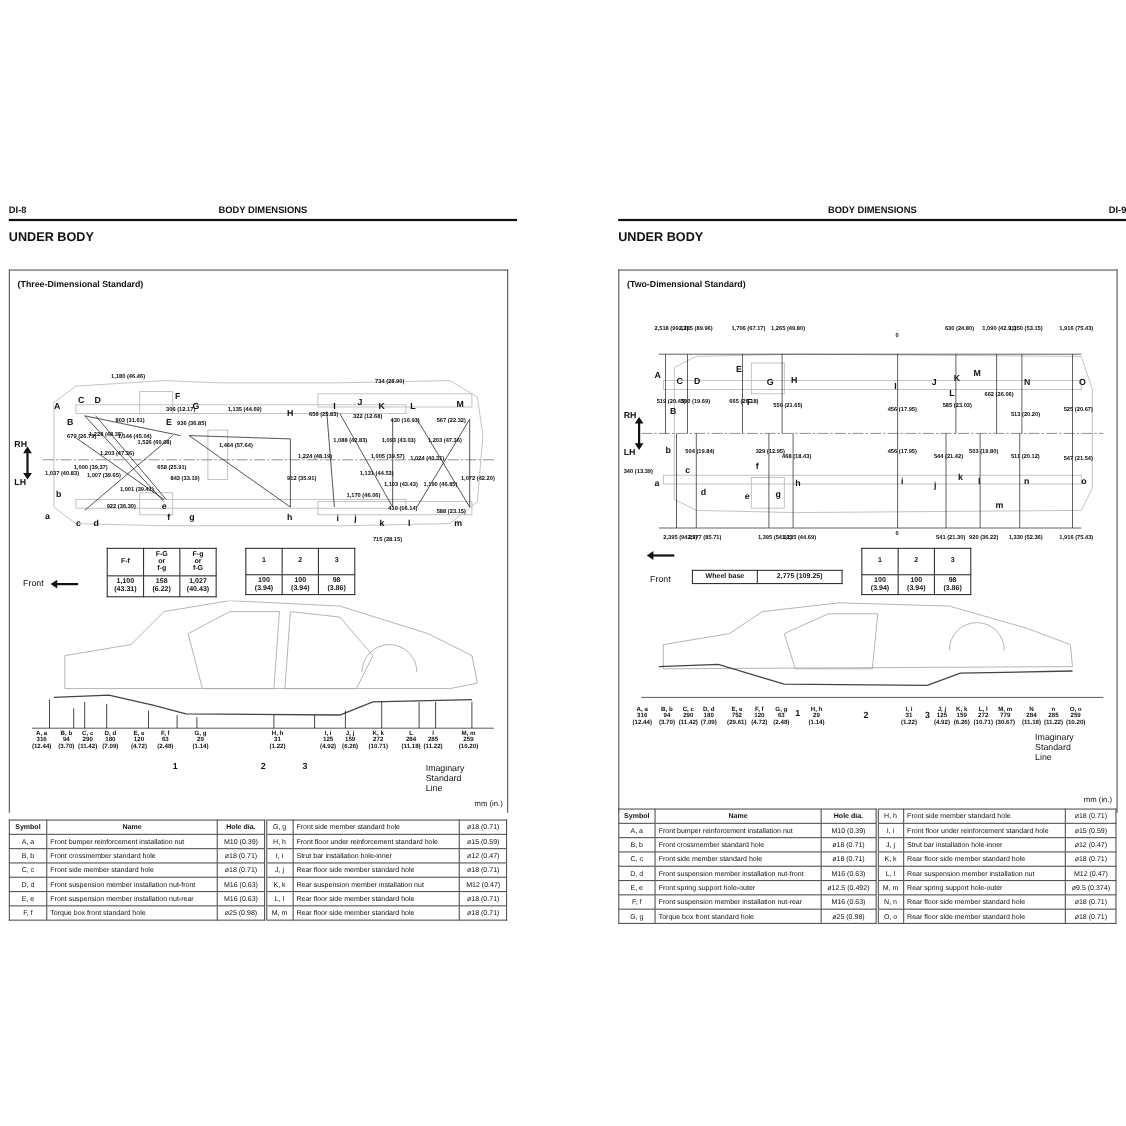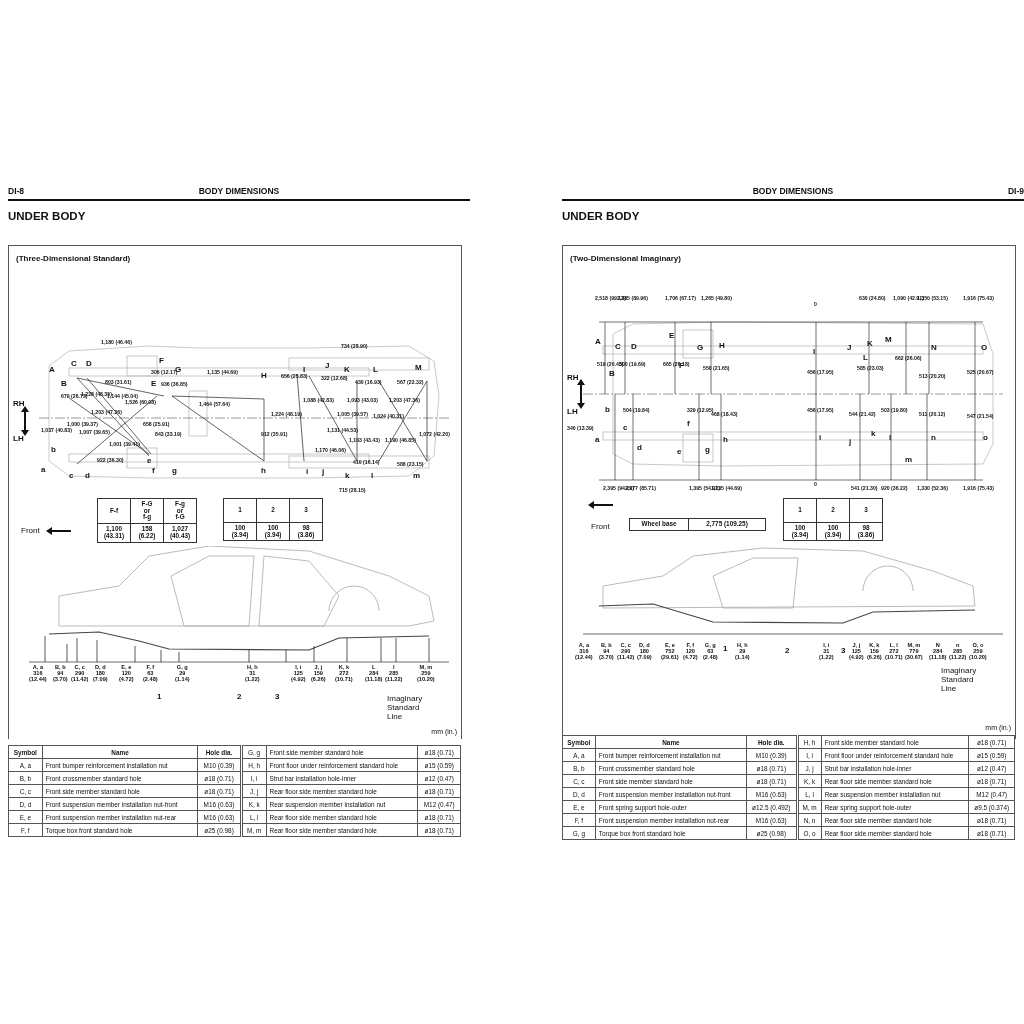--- a/index.html
+++ b/index.html
@@ -316,21 +316,21 @@
 
 <div class="page right">
   <div class="hdr">
     <span class="title">BODY DIMENSIONS</span>
     <span class="code" style="right:0">DI-9</span>
   </div>
   <div class="hdr-rule"></div>
   <div class="section-title">UNDER BODY</div>
 
   <div class="frame">
-    <div class="sub">(Two-Dimensional Imaginary)</div>
+    <div class="sub">(Two-Dimensional Standard)</div>
 
     <svg class="diag" style="top:48px;left:0" width="452" height="200" viewBox="0 0 452 200">
       <g stroke="#bbb" fill="none" stroke-width="0.8">
         <path d="M50 40 L70 30 L160 28 L420 30 L430 60 L430 150 L420 170 L160 172 L70 170 L50 160 Z"></path>
         <rect x="40" y="52" width="380" height="8"></rect>
         <rect x="40" y="138" width="380" height="8"></rect>
         <rect x="120" y="36" width="30" height="28"></rect>
         <rect x="120" y="140" width="30" height="28"></rect>
       </g>
       <line x1="20" y1="100" x2="440" y2="100" stroke="#555" stroke-width="0.6" stroke-dasharray="10 2 2 2"></line>

